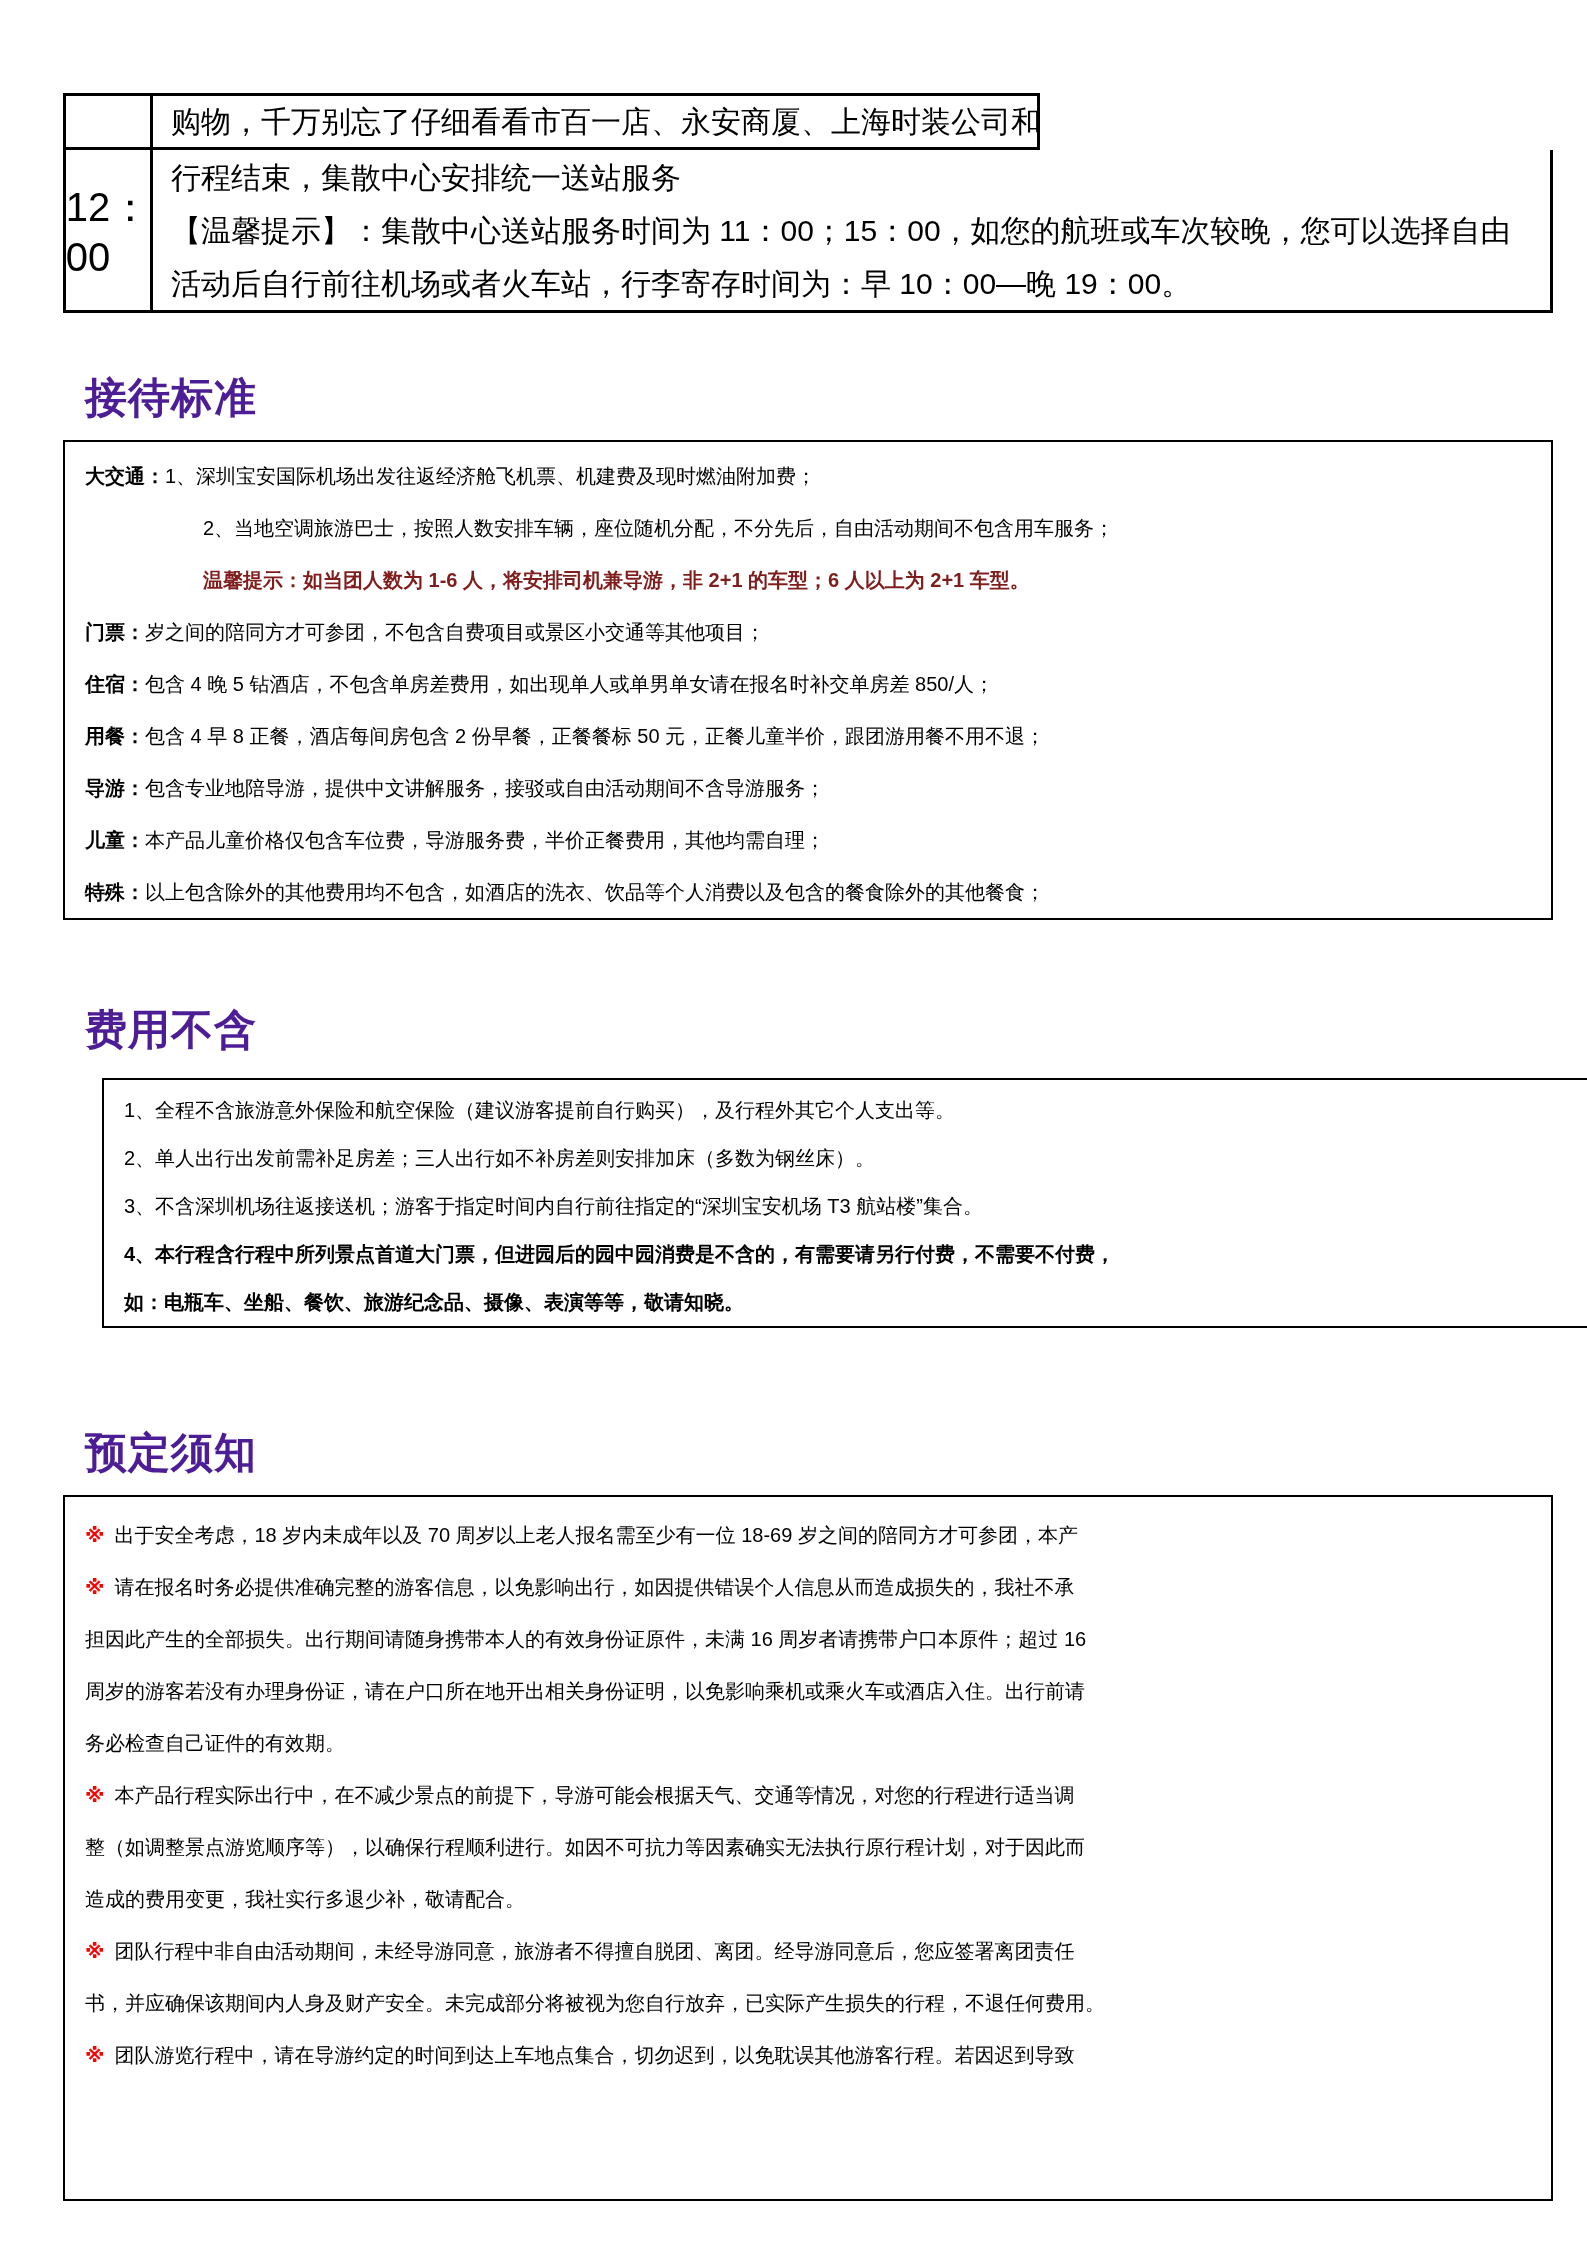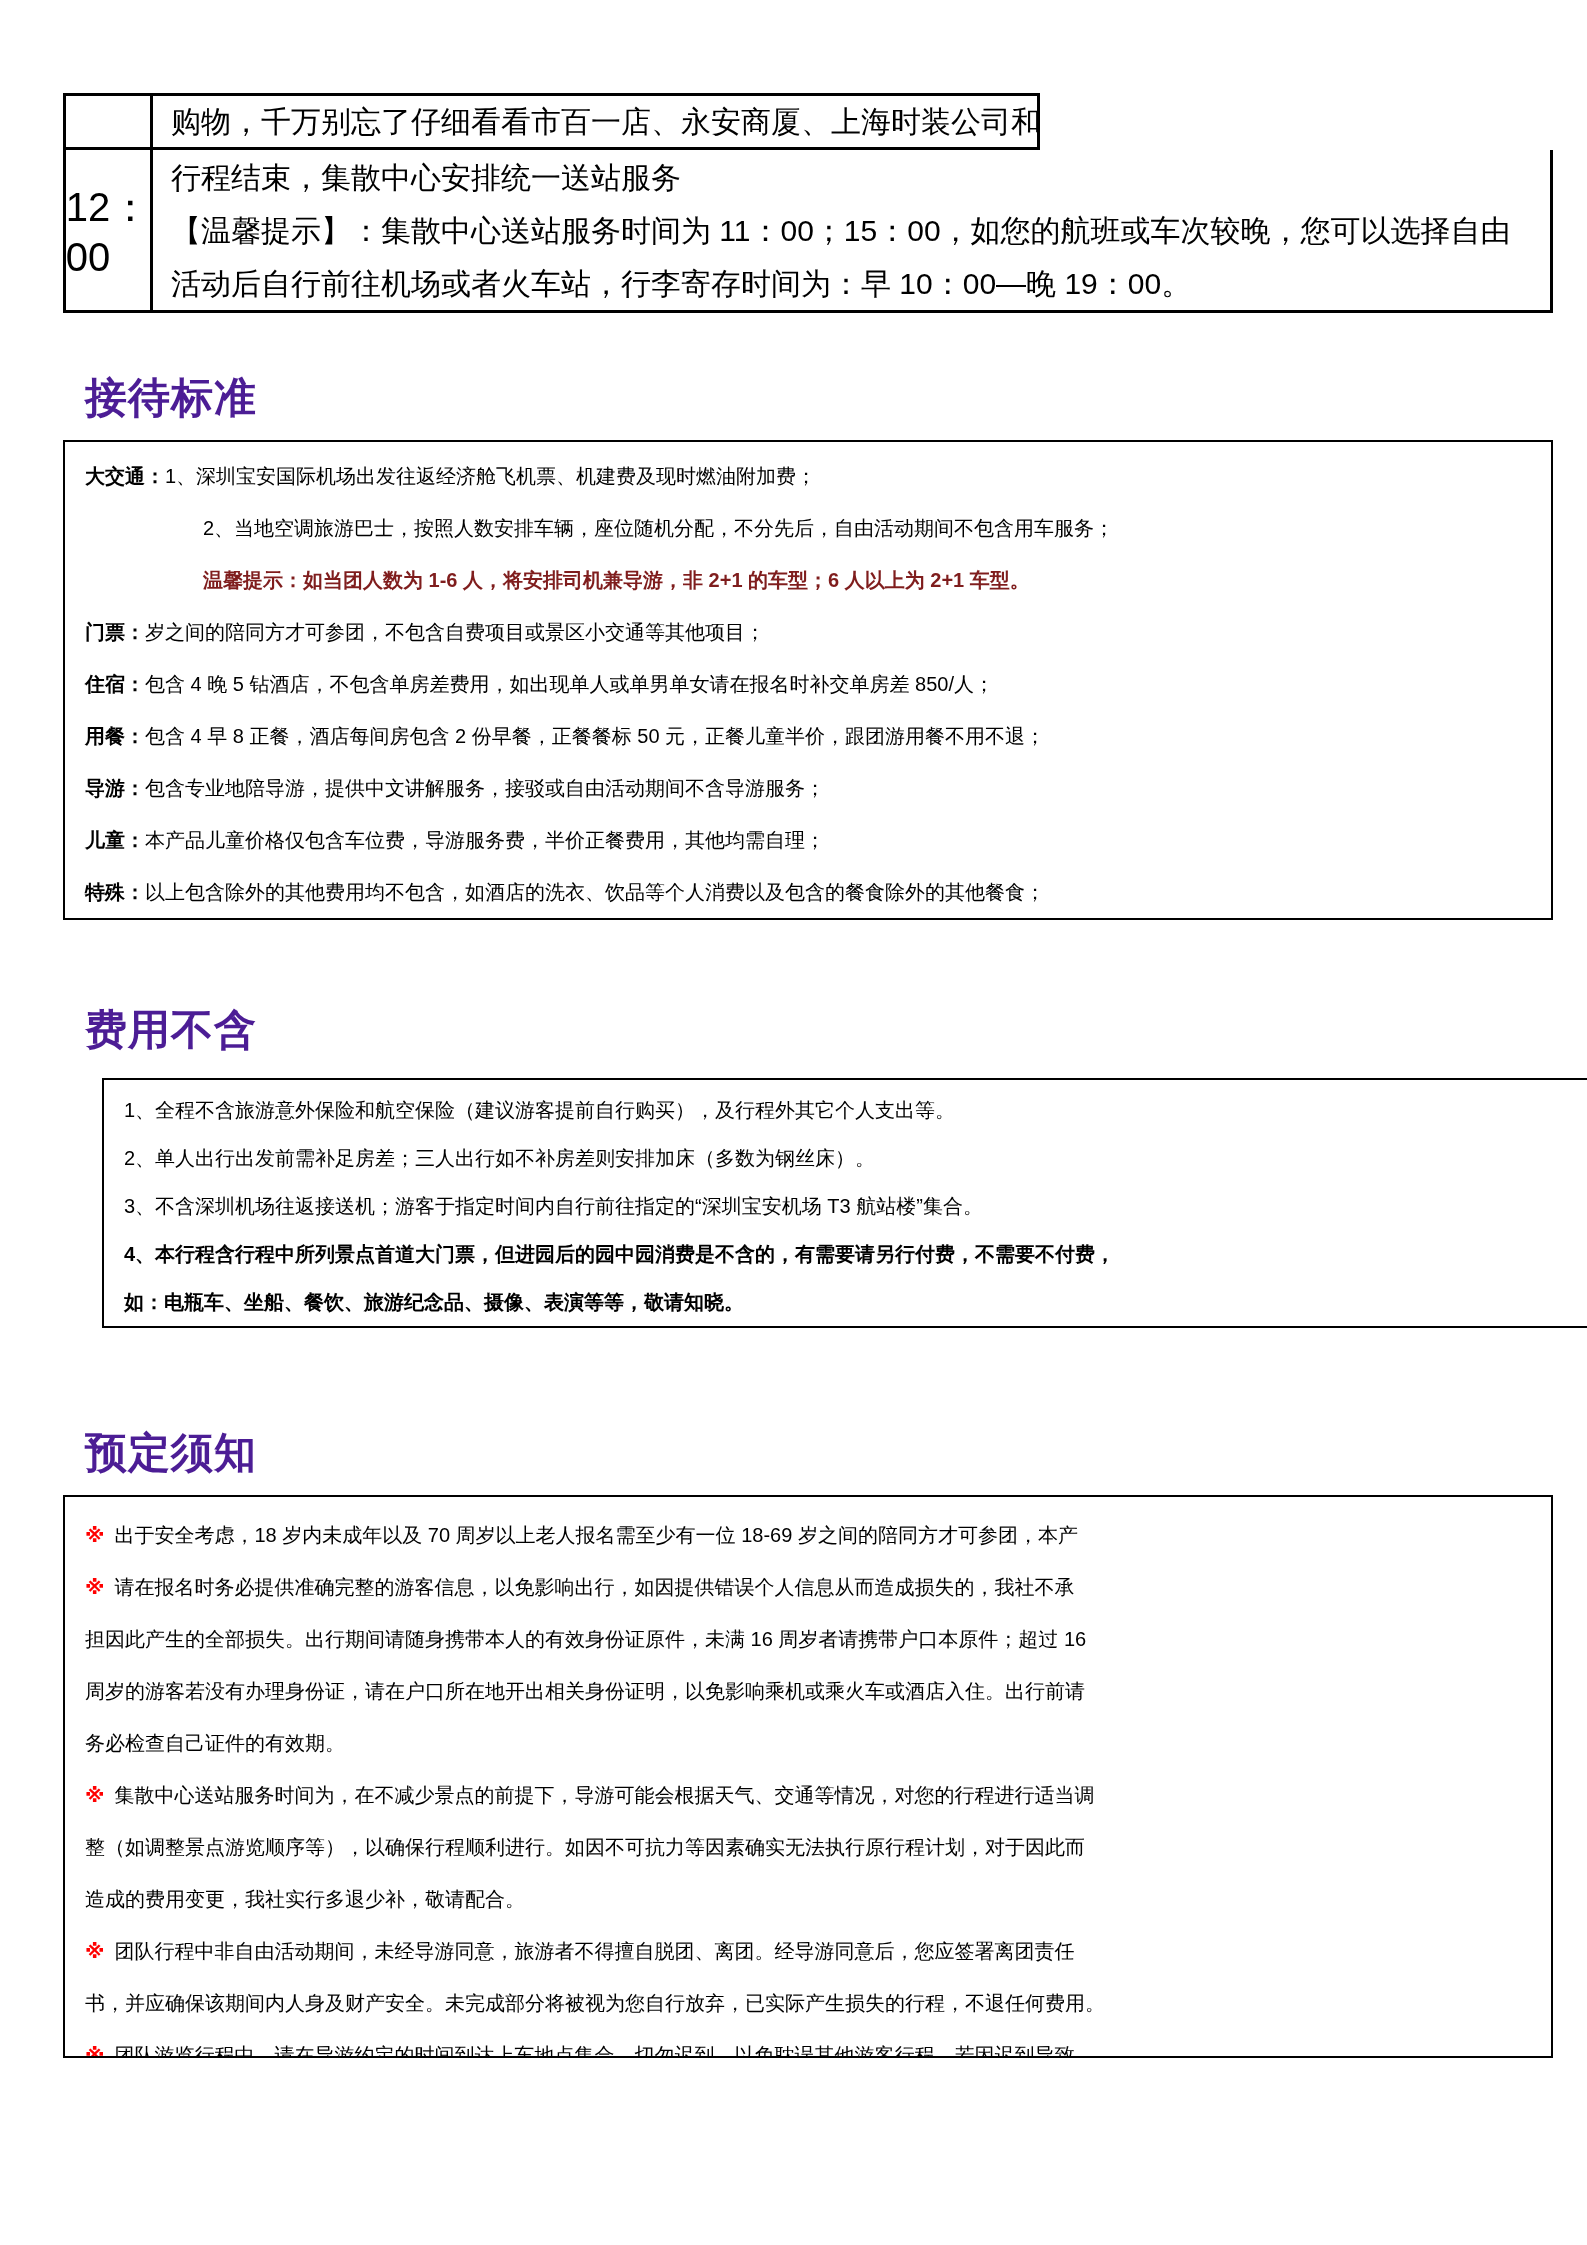--- a/index.html
+++ b/index.html
@@ -44,21 +44,21 @@
   #h-excluded{top:1002px;}
   #h-notice{top:1425px;}
   
   .box{
     position:absolute;left:63px;width:1490px;
     border:2px solid #000;box-sizing:border-box;
     overflow:hidden;
   }
   #box-reception{top:440px;height:480px;padding:8px 0 0 20px;}
   #box-excluded{top:1078px;height:250px;padding:6px 0 0 20px;margin-left:39px;}
-  #box-notice{top:1495px;height:563px;padding:12px 0 0 20px;}
+  #box-notice{top:1495px;height:706px;padding:12px 0 0 20px;}
   .line{
     font-size:20px;line-height:52px;height:52px;
     white-space:nowrap;
   }
   #box-excluded .line{line-height:48px;height:48px;}
   #box-notice .line{line-height:52px;height:52px;}
   .lbl{font-weight:bold;}
   .indent{padding-left:118px;}
   .tip{color:#7f1d1d;font-weight:bold;}
   .bold{font-weight:bold;}
@@ -110,21 +110,21 @@
   </div>
 
   <div class="sec-heading" id="h-notice">预定须知</div>
 
   <div class="box" id="box-notice">
     <div class="line"><span class="mark">※</span><span>出于安全考虑，18 岁内未成年以及 70 周岁以上老人报名需至少有一位 18-69 岁之间的陪同方才可参团，本产</span></div>
     <div class="line"><span class="mark">※</span><span>请在报名时务必提供准确完整的游客信息，以免影响出行，如因提供错误个人信息从而造成损失的，我社不承</span></div>
     <div class="line"><span>担因此产生的全部损失。出行期间请随身携带本人的有效身份证原件，未满 16 周岁者请携带户口本原件；超过 16</span></div>
     <div class="line"><span>周岁的游客若没有办理身份证，请在户口所在地开出相关身份证明，以免影响乘机或乘火车或酒店入住。出行前请</span></div>
     <div class="line"><span>务必检查自己证件的有效期。</span></div>
-    <div class="line"><span class="mark">※</span><span>集散中心送站服务时间为，在不减少景点的前提下，导游可能会根据天气、交通等情况，对您的行程进行适当调</span></div>
+    <div class="line"><span class="mark">※</span><span>本产品行程实际出行中，在不减少景点的前提下，导游可能会根据天气、交通等情况，对您的行程进行适当调</span></div>
     <div class="line"><span>整（如调整景点游览顺序等），以确保行程顺利进行。如因不可抗力等因素确实无法执行原行程计划，对于因此而</span></div>
     <div class="line"><span>造成的费用变更，我社实行多退少补，敬请配合。</span></div>
     <div class="line"><span class="mark">※</span><span>团队行程中非自由活动期间，未经导游同意，旅游者不得擅自脱团、离团。经导游同意后，您应签署离团责任</span></div>
     <div class="line"><span>书，并应确保该期间内人身及财产安全。未完成部分将被视为您自行放弃，已实际产生损失的行程，不退任何费用。</span></div>
     <div class="line"><span class="mark">※</span><span>团队游览行程中，请在导游约定的时间到达上车地点集合，切勿迟到，以免耽误其他游客行程。若因迟到导致</span></div>
   </div>
 
 </div>
 
 </body></html>

